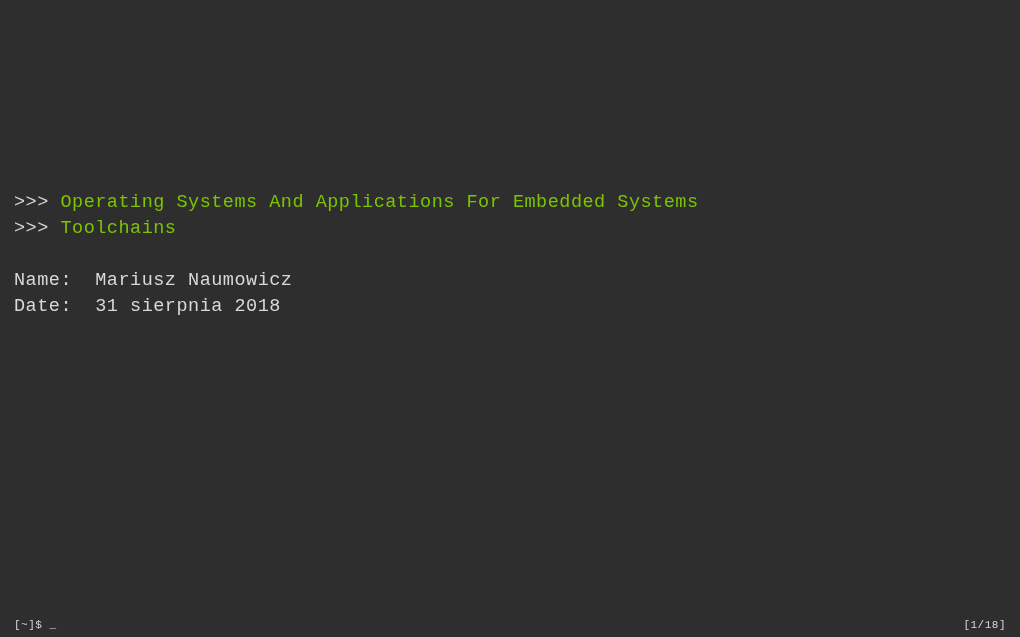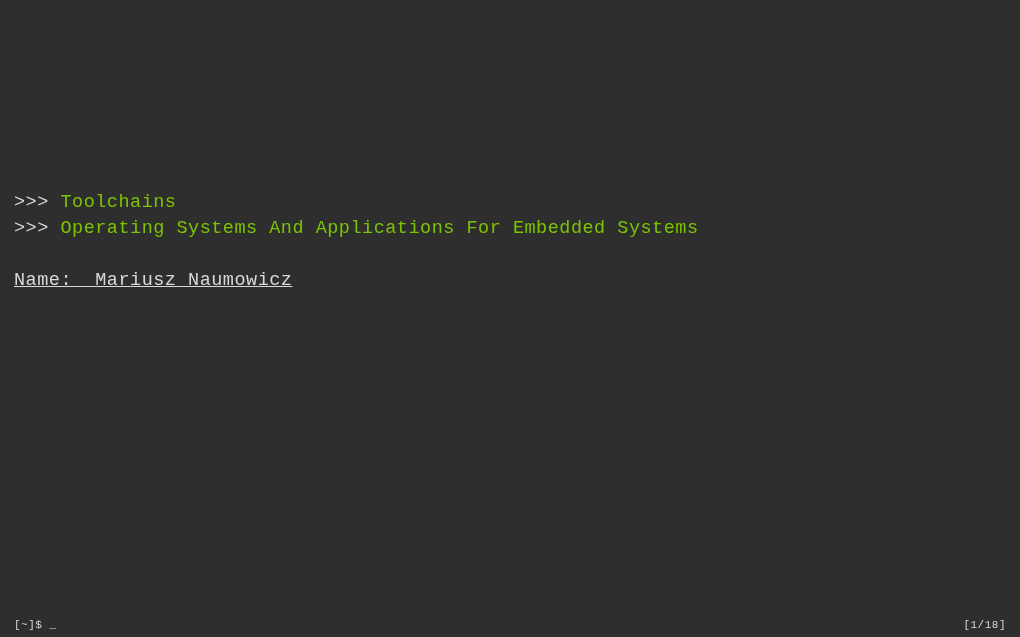--- a/index.html
+++ b/index.html
@@ -27,21 +27,20 @@
       letter-spacing: 0.5px;
     }
     .prompt {
       color: #d8d8d8;
     }
     .green {
       color: #7cc400;
     }
     .white {
       color: #d8d8d8;
-      text-decoration: underline;
     }
     .spacer {
       height: 26px;
     }
     .footer {
       position: absolute;
       bottom: 6px;
       left: 0;
       right: 0;
       width: 100%;
@@ -57,22 +56,23 @@
       white-space: pre;
     }
     .footer-right {
       white-space: pre;
     }
   </style>
 </head>
 <body>
 
 <div class="content">
+  <div class="line"><span class="prompt">&gt;&gt;&gt; </span><span class="green">Operating Systems And Applications For Embedded Systems</span></div>
   <div class="line"><span class="prompt">&gt;&gt;&gt; </span><span class="green">Toolchains</span></div>
-  <div class="line"><span class="prompt">&gt;&gt;&gt; </span><span class="green">Operating Systems And Applications For Embedded Systems</span></div>
   <div class="spacer"></div>
   <div class="line white"><span>Name:  </span><span>Mariusz Naumowicz</span></div>
+  <div class="line white"><span>Date:  </span><span>31 sierpnia 2018</span></div>
 </div>
 
 <div class="footer">
   <div class="footer-left">[~]$ _</div>
   <div class="footer-right">[1/18]</div>
 </div>
 
 </body></html>

